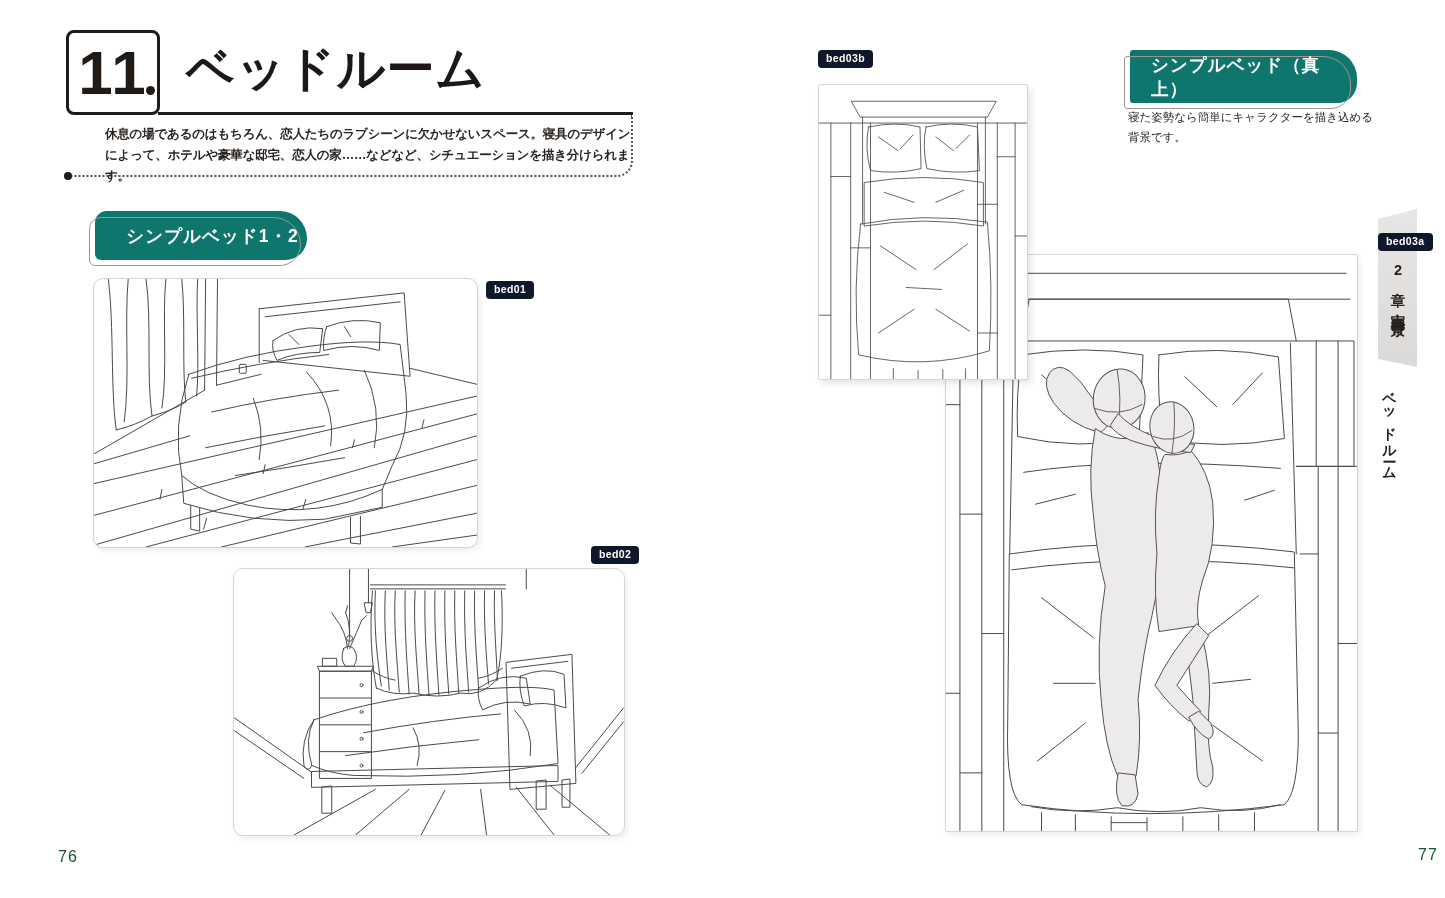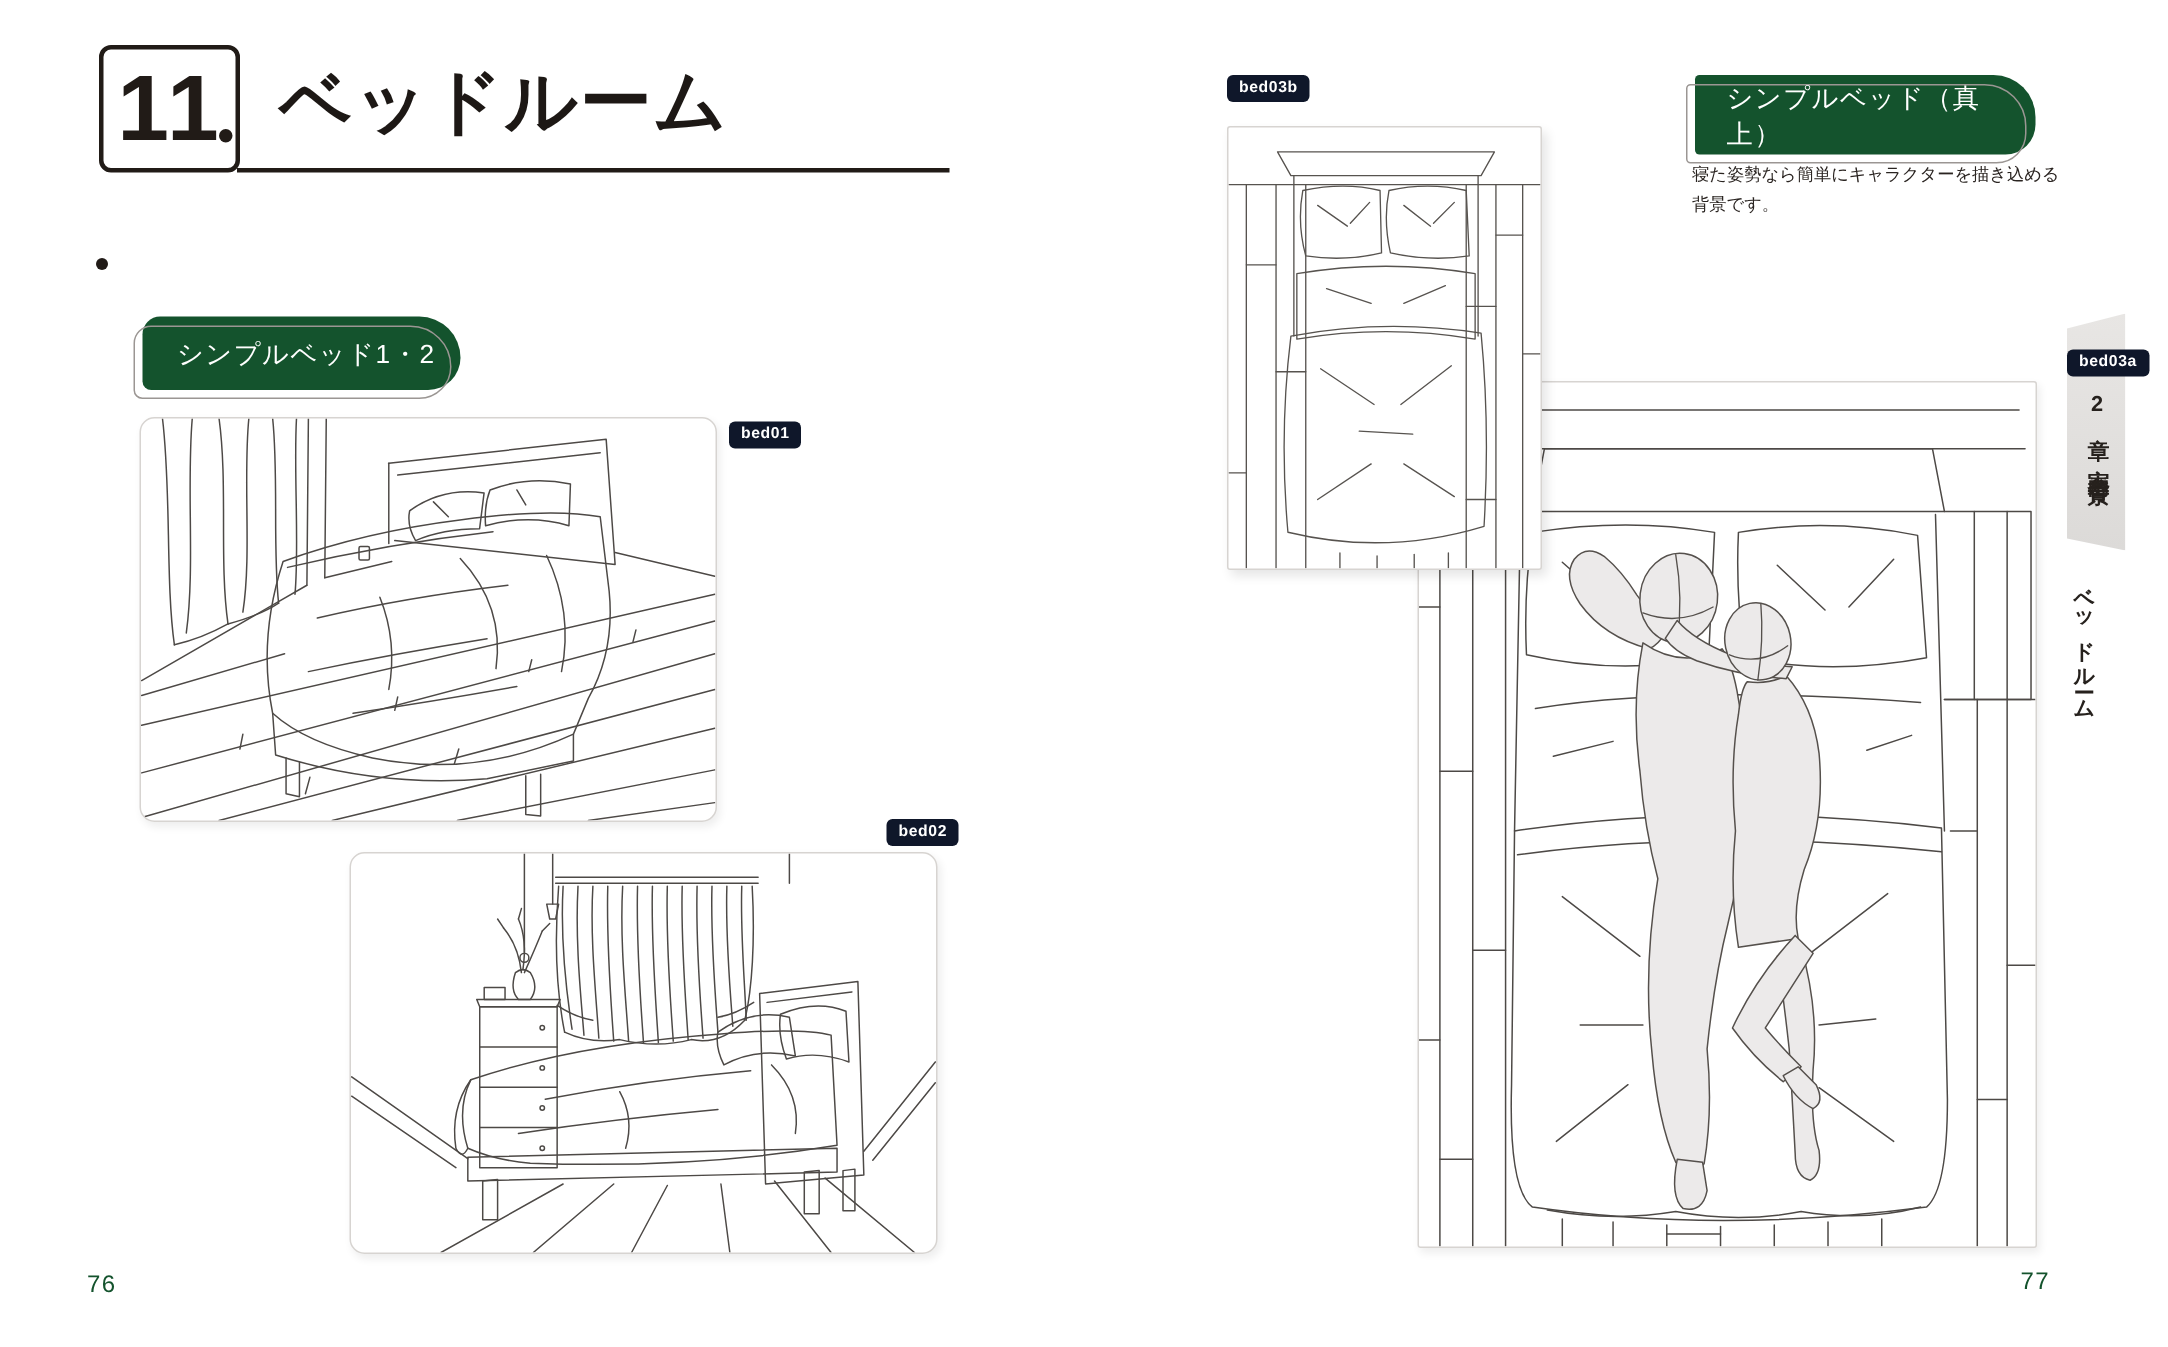--- a/index.html
+++ b/index.html
@@ -19,23 +19,23 @@
   .page-title{position:absolute;left:186px;top:40px;font-size:48px;font-weight:800;letter-spacing:1px;color:#1d1815;line-height:1.2;}
   .intro-box{
     position:absolute;left:70px;top:115px;width:563px;height:62px;box-sizing:border-box;
     border-right:2px dotted #55504b;border-bottom:2px dotted #55504b;border-bottom-right-radius:16px;
     padding:9px 0 0 35px;
   }
   .intro-line{display:block;font-size:12.5px;font-weight:700;line-height:21px;color:#2a2421;letter-spacing:-0.2px;}
   .intro-dot{position:absolute;left:64px;top:172px;width:8px;height:8px;border-radius:50%;background:#211b17;}
   
   .seclabel{
-    position:absolute;background:#14532d;color:#ffffff;
-    font-weight:400;font-size:17.5px;letter-spacing:1px;
-    display:flex;align-items:center;box-sizing:border-box;z-index:6;
+    position:absolute;background:#0f766e;color:#ffffff;
+    font-weight:700;font-size:17.5px;letter-spacing:1px;
+    display:flex;align-items:center;box-sizing:border-box;z-index:6;justify-content:center;
   }
   .seclabel::before{
     content:"";position:absolute;inset:0;transform:translate(-6px,6px);
     border:1.5px solid #9b9693;border-radius:inherit;z-index:-1;background:transparent;
   }
   .seclabel-left{left:95px;top:211px;width:212px;height:49px;border-radius:12px 28px 22px 6px;padding-left:23px;}
   .seclabel-right{left:1130px;top:50px;width:227px;height:53px;border-radius:3px 28px 20px 3px;padding-left:21px;}
   .caption{position:absolute;left:1128px;top:107px;width:248px;}
   .caption-line{display:block;font-size:11.5px;font-weight:400;line-height:20px;color:#2a2421;}
   
@@ -62,39 +62,43 @@
     background:linear-gradient(180deg,#e8e6e4,#dcdad8);
     clip-path:polygon(0 10px,100% 0,100% 100%,0 calc(100% - 8px));
     display:flex;align-items:center;justify-content:center;z-index:5;
   }
   .vtext{writing-mode:vertical-rl;color:#26211d;}
   .tab-text{font-size:14.5px;font-weight:600;letter-spacing:3px;text-orientation:upright;}
   .side-section{position:absolute;left:1381px;top:382px;font-size:14px;font-weight:600;letter-spacing:2px;text-orientation:mixed;}
   
   .pagenum{position:absolute;font-size:16px;color:#14532d;letter-spacing:1px;}
   #pagenum-left{left:58px;top:848px;}
-  #pagenum-right{left:1347px;top:846px;}
+  #pagenum-right{left:1418px;top:846px;}
   
   .art{stroke:#4d4946;stroke-width:1;fill:none;stroke-linecap:round;stroke-linejoin:round;}
   .art-thin{stroke:#57534f;stroke-width:0.9;fill:none;stroke-linecap:round;stroke-linejoin:round;}
   .fig{stroke:#55504c;stroke-width:1;fill:#eceaea;stroke-linejoin:round;}
   .figline{stroke:#55504c;stroke-width:0.9;fill:none;stroke-linecap:round;}
 </style>
 </head>
 <body>
 
 <div id="spread">
 
   <div class="chapter-box">
     <span class="chapter-num">11</span>
   </div>
   <div class="chapter-dot"></div>
   <div class="header-rule"></div>
   <h1 class="page-title" style="margin:0;">ベッドルーム</h1>
 
+  <div class="intro-box">
+    <span class="intro-line">休息の場であるのはもちろん、恋人たちのラブシーンに欠かせないスペース。寝具のデザイン</span>
+    <span class="intro-line">によって、ホテルや豪華な邸宅、恋人の家……などなど、シチュエーションを描き分けられます。</span>
+  </div>
   <div class="intro-dot"></div>
 
   <div class="seclabel seclabel-left">
     <span>シンプルベッド1・2</span>
   </div>
 
   <span class="badge" id="badge-bed01">bed01</span>
   <div class="panel" id="panel-bed01">
     <svg viewBox="0 0 385 270">
       <g class="art">

